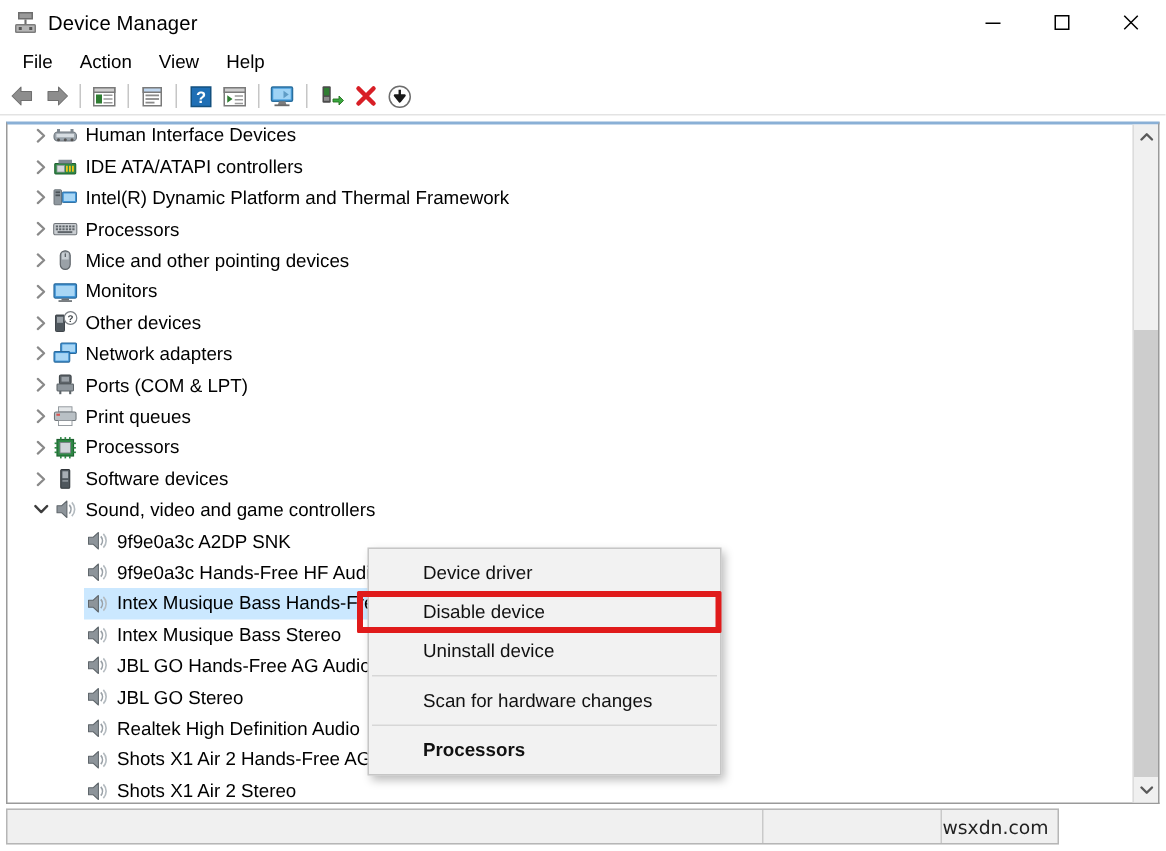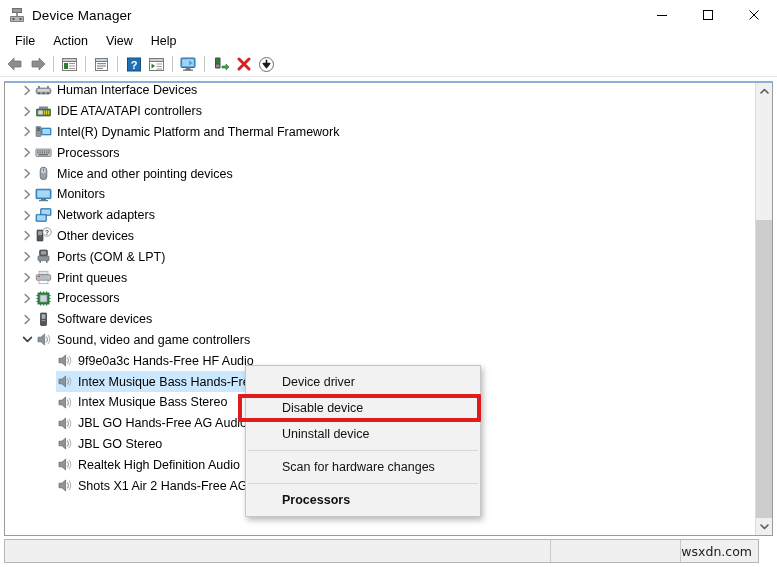--- a/index.html
+++ b/index.html
@@ -207,21 +207,21 @@
     top: 137px;
     height: 298px;
     background: #cdcdcd;
   }
 
   
   #statusbar {
     position: absolute;
     left: 4px;
     top: 539px;
-    width: 755px;
+    width: 702px;
     height: 24px;
     background: #f0f0f0;
     border: 1px solid #b6b6b6;
     box-sizing: border-box;
     display: flex;
     align-items: stretch;
   }
   .sb-cell {
     height: 100%;
     box-sizing: border-box;
@@ -536,42 +536,42 @@
         </div>
         <div class="row">
           <div class="rowhl" style="left: 30px; width: 252px;"></div>
           <div style="width: 14px; flex: 0 0 auto;"></div>
           <div class="twisty">
             <svg width="9" height="11" viewBox="0 0 9 11">
               <path d="M2.2 1.6 L6.4 5.5 L2.2 9.4" stroke="#8a8a8a" stroke-width="1.5" fill="none" stroke-linecap="round" stroke-linejoin="round"></path>
             </svg>
           </div>
           <div class="devicon"><svg width="17" height="17" viewBox="0 0 17 17">
+              <rect x="2" y="3" width="6" height="11" rx="0.6" fill="#4f575d" stroke="#343a3f" stroke-width="0.6"></rect>
+              <rect x="3" y="4.2" width="4" height="4" fill="#9aa1a7"></rect>
+              <circle cx="12" cy="5" r="4.2" fill="#ffffff" stroke="#7a7f84" stroke-width="0.8"></circle>
+              <text x="12" y="7.6" font-family="Liberation Sans, sans-serif" font-size="6.5" font-weight="bold" fill="#3c4246" text-anchor="middle">?</text>
+            </svg></div>
+          <div class="rowlabel">Other devices</div>
+        </div>
+        <div class="row">
+          <div class="rowhl" style="left: 30px; width: 252px;"></div>
+          <div style="width: 14px; flex: 0 0 auto;"></div>
+          <div class="twisty">
+            <svg width="9" height="11" viewBox="0 0 9 11">
+              <path d="M2.2 1.6 L6.4 5.5 L2.2 9.4" stroke="#8a8a8a" stroke-width="1.5" fill="none" stroke-linecap="round" stroke-linejoin="round"></path>
+            </svg>
+          </div>
+          <div class="devicon"><svg width="17" height="17" viewBox="0 0 17 17">
               <rect x="5.5" y="1.6" width="10.5" height="7" rx="0.7" fill="#3e93d6" stroke="#2a6a9c" stroke-width="0.7"></rect>
               <rect x="6.5" y="2.6" width="8.5" height="5" fill="#a8d6f5"></rect>
               <rect x="1" y="7.4" width="10.5" height="7" rx="0.7" fill="#3e93d6" stroke="#2a6a9c" stroke-width="0.7"></rect>
               <rect x="2" y="8.4" width="8.5" height="5" fill="#a8d6f5"></rect>
             </svg></div>
           <div class="rowlabel">Network adapters</div>
-        </div>
-        <div class="row">
-          <div class="rowhl" style="left: 30px; width: 252px;"></div>
-          <div style="width: 14px; flex: 0 0 auto;"></div>
-          <div class="twisty">
-            <svg width="9" height="11" viewBox="0 0 9 11">
-              <path d="M2.2 1.6 L6.4 5.5 L2.2 9.4" stroke="#8a8a8a" stroke-width="1.5" fill="none" stroke-linecap="round" stroke-linejoin="round"></path>
-            </svg>
-          </div>
-          <div class="devicon"><svg width="17" height="17" viewBox="0 0 17 17">
-              <rect x="2" y="3" width="6" height="11" rx="0.6" fill="#4f575d" stroke="#343a3f" stroke-width="0.6"></rect>
-              <rect x="3" y="4.2" width="4" height="4" fill="#9aa1a7"></rect>
-              <circle cx="12" cy="5" r="4.2" fill="#ffffff" stroke="#7a7f84" stroke-width="0.8"></circle>
-              <text x="12" y="7.6" font-family="Liberation Sans, sans-serif" font-size="6.5" font-weight="bold" fill="#3c4246" text-anchor="middle">?</text>
-            </svg></div>
-          <div class="rowlabel">Other devices</div>
         </div>
         <div class="row">
           <div class="rowhl" style="left: 30px; width: 252px;"></div>
           <div style="width: 14px; flex: 0 0 auto;"></div>
           <div class="twisty">
             <svg width="9" height="11" viewBox="0 0 9 11">
               <path d="M2.2 1.6 L6.4 5.5 L2.2 9.4" stroke="#8a8a8a" stroke-width="1.5" fill="none" stroke-linecap="round" stroke-linejoin="round"></path>
             </svg>
           </div>
           <div class="devicon"><svg width="17" height="17" viewBox="0 0 17 17">
@@ -659,20 +659,31 @@
         </div>
         <div class="row">
           <div class="rowhl" style="left: 51px; width: 252px;"></div>
           <div style="width: 35px; flex: 0 0 auto;"></div>
           <div class="twisty"></div>
           <div class="devicon"><svg width="17" height="17" viewBox="0 0 17 17">
               <path d="M3 6.2 L6 6.2 L9.6 3 L9.6 14 L6 10.8 L3 10.8 Z" fill="#8d949a" stroke="#5f666b" stroke-width="0.7" stroke-linejoin="round"></path>
               <path d="M11.2 5.6 A4.4 4.4 0 0 1 11.2 11.4" stroke="#9aa1a7" stroke-width="1.1" fill="none"></path>
               <path d="M12.9 3.9 A6.6 6.6 0 0 1 12.9 13.1" stroke="#b4bbc0" stroke-width="1.1" fill="none"></path>
             </svg></div>
+          <div class="rowlabel">9f9e0a3c A2DP SNK</div>
+        </div>
+        <div class="row">
+          <div class="rowhl" style="left: 51px; width: 252px;"></div>
+          <div style="width: 35px; flex: 0 0 auto;"></div>
+          <div class="twisty"></div>
+          <div class="devicon"><svg width="17" height="17" viewBox="0 0 17 17">
+              <path d="M3 6.2 L6 6.2 L9.6 3 L9.6 14 L6 10.8 L3 10.8 Z" fill="#8d949a" stroke="#5f666b" stroke-width="0.7" stroke-linejoin="round"></path>
+              <path d="M11.2 5.6 A4.4 4.4 0 0 1 11.2 11.4" stroke="#9aa1a7" stroke-width="1.1" fill="none"></path>
+              <path d="M12.9 3.9 A6.6 6.6 0 0 1 12.9 13.1" stroke="#b4bbc0" stroke-width="1.1" fill="none"></path>
+            </svg></div>
           <div class="rowlabel">9f9e0a3c Hands-Free HF Audio</div>
         </div>
         <div class="row selected">
           <div class="rowhl" style="left: 51px; width: 252px;"></div>
           <div style="width: 35px; flex: 0 0 auto;"></div>
           <div class="twisty"></div>
           <div class="devicon"><svg width="17" height="17" viewBox="0 0 17 17">
               <path d="M3 6.2 L6 6.2 L9.6 3 L9.6 14 L6 10.8 L3 10.8 Z" fill="#8d949a" stroke="#5f666b" stroke-width="0.7" stroke-linejoin="round"></path>
               <path d="M11.2 5.6 A4.4 4.4 0 0 1 11.2 11.4" stroke="#9aa1a7" stroke-width="1.1" fill="none"></path>
               <path d="M12.9 3.9 A6.6 6.6 0 0 1 12.9 13.1" stroke="#b4bbc0" stroke-width="1.1" fill="none"></path>
@@ -726,20 +737,31 @@
         <div class="row">
           <div class="rowhl" style="left: 51px; width: 252px;"></div>
           <div style="width: 35px; flex: 0 0 auto;"></div>
           <div class="twisty"></div>
           <div class="devicon"><svg width="17" height="17" viewBox="0 0 17 17">
               <path d="M3 6.2 L6 6.2 L9.6 3 L9.6 14 L6 10.8 L3 10.8 Z" fill="#8d949a" stroke="#5f666b" stroke-width="0.7" stroke-linejoin="round"></path>
               <path d="M11.2 5.6 A4.4 4.4 0 0 1 11.2 11.4" stroke="#9aa1a7" stroke-width="1.1" fill="none"></path>
               <path d="M12.9 3.9 A6.6 6.6 0 0 1 12.9 13.1" stroke="#b4bbc0" stroke-width="1.1" fill="none"></path>
             </svg></div>
           <div class="rowlabel">Shots X1 Air 2 Hands-Free AG Audio</div>
+        </div>
+        <div class="row">
+          <div class="rowhl" style="left: 51px; width: 252px;"></div>
+          <div style="width: 35px; flex: 0 0 auto;"></div>
+          <div class="twisty"></div>
+          <div class="devicon"><svg width="17" height="17" viewBox="0 0 17 17">
+              <path d="M3 6.2 L6 6.2 L9.6 3 L9.6 14 L6 10.8 L3 10.8 Z" fill="#8d949a" stroke="#5f666b" stroke-width="0.7" stroke-linejoin="round"></path>
+              <path d="M11.2 5.6 A4.4 4.4 0 0 1 11.2 11.4" stroke="#9aa1a7" stroke-width="1.1" fill="none"></path>
+              <path d="M12.9 3.9 A6.6 6.6 0 0 1 12.9 13.1" stroke="#b4bbc0" stroke-width="1.1" fill="none"></path>
+            </svg></div>
+          <div class="rowlabel">Shots X1 Air 2 Stereo</div>
         </div>
       </div>
 
     <div id="vscroll">
       <div class="sb-arrow" id="sb-up">
         <svg width="9" height="7" viewBox="0 0 9 7">
             <path d="M1 5 L4.5 1.5 L8 5" stroke="#5a5a5a" stroke-width="1.6" fill="none" stroke-linecap="round" stroke-linejoin="round"></path>
           </svg>
       </div>
       <div id="sb-thumb"></div>

